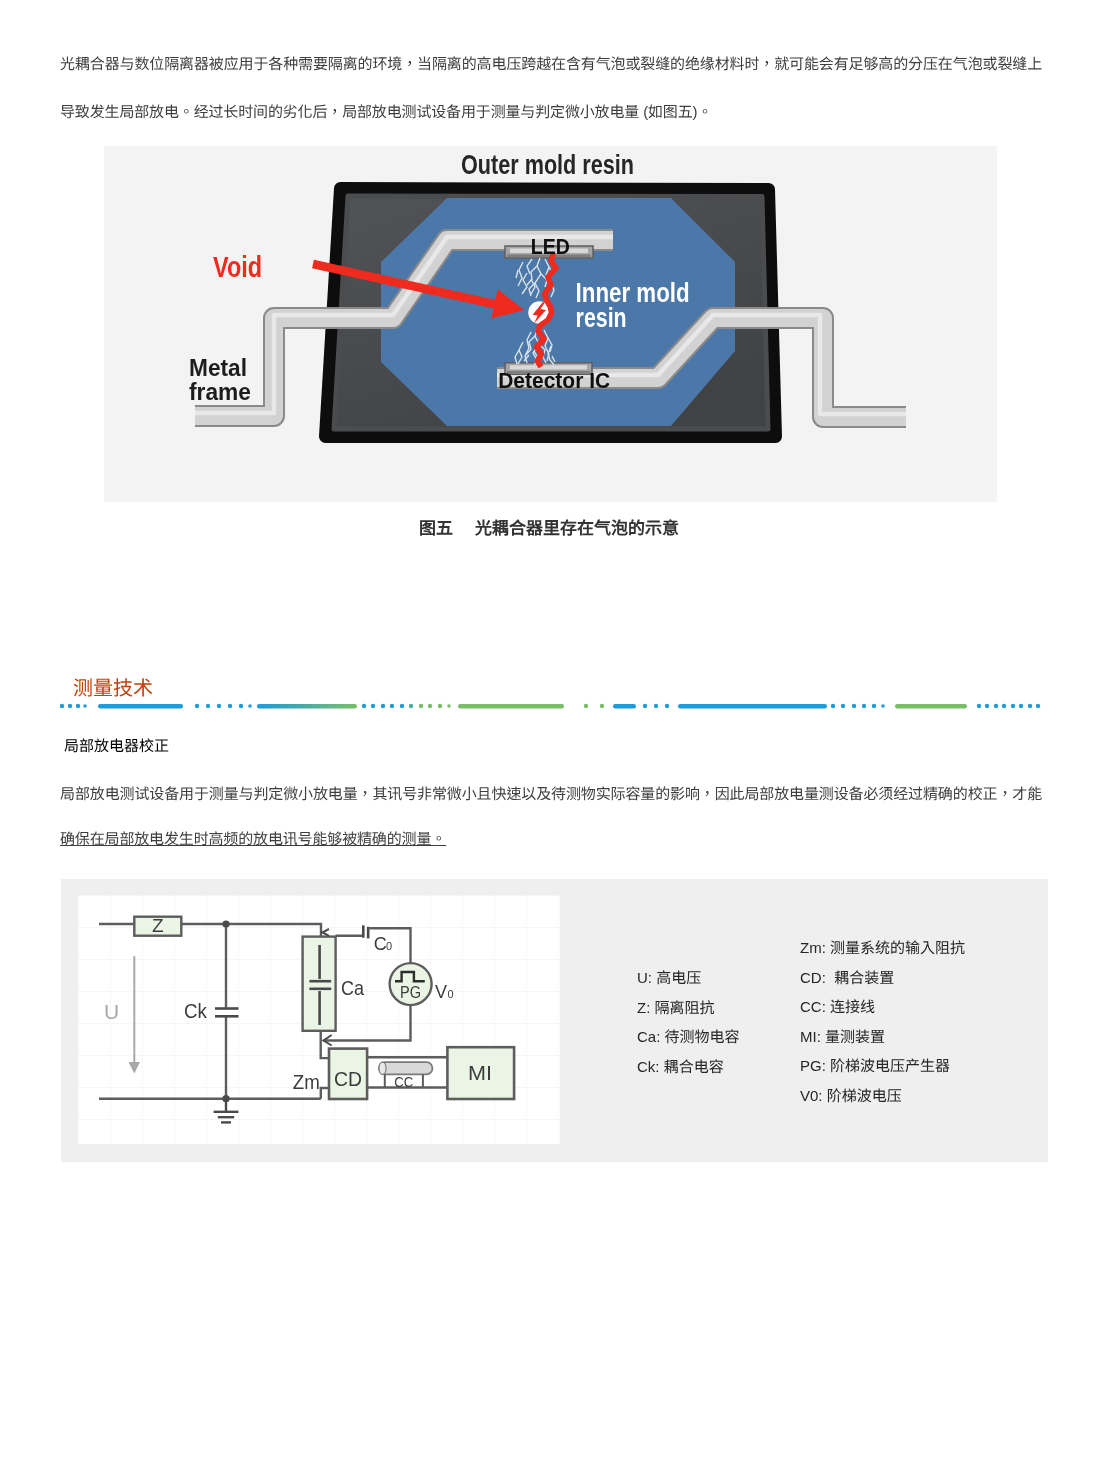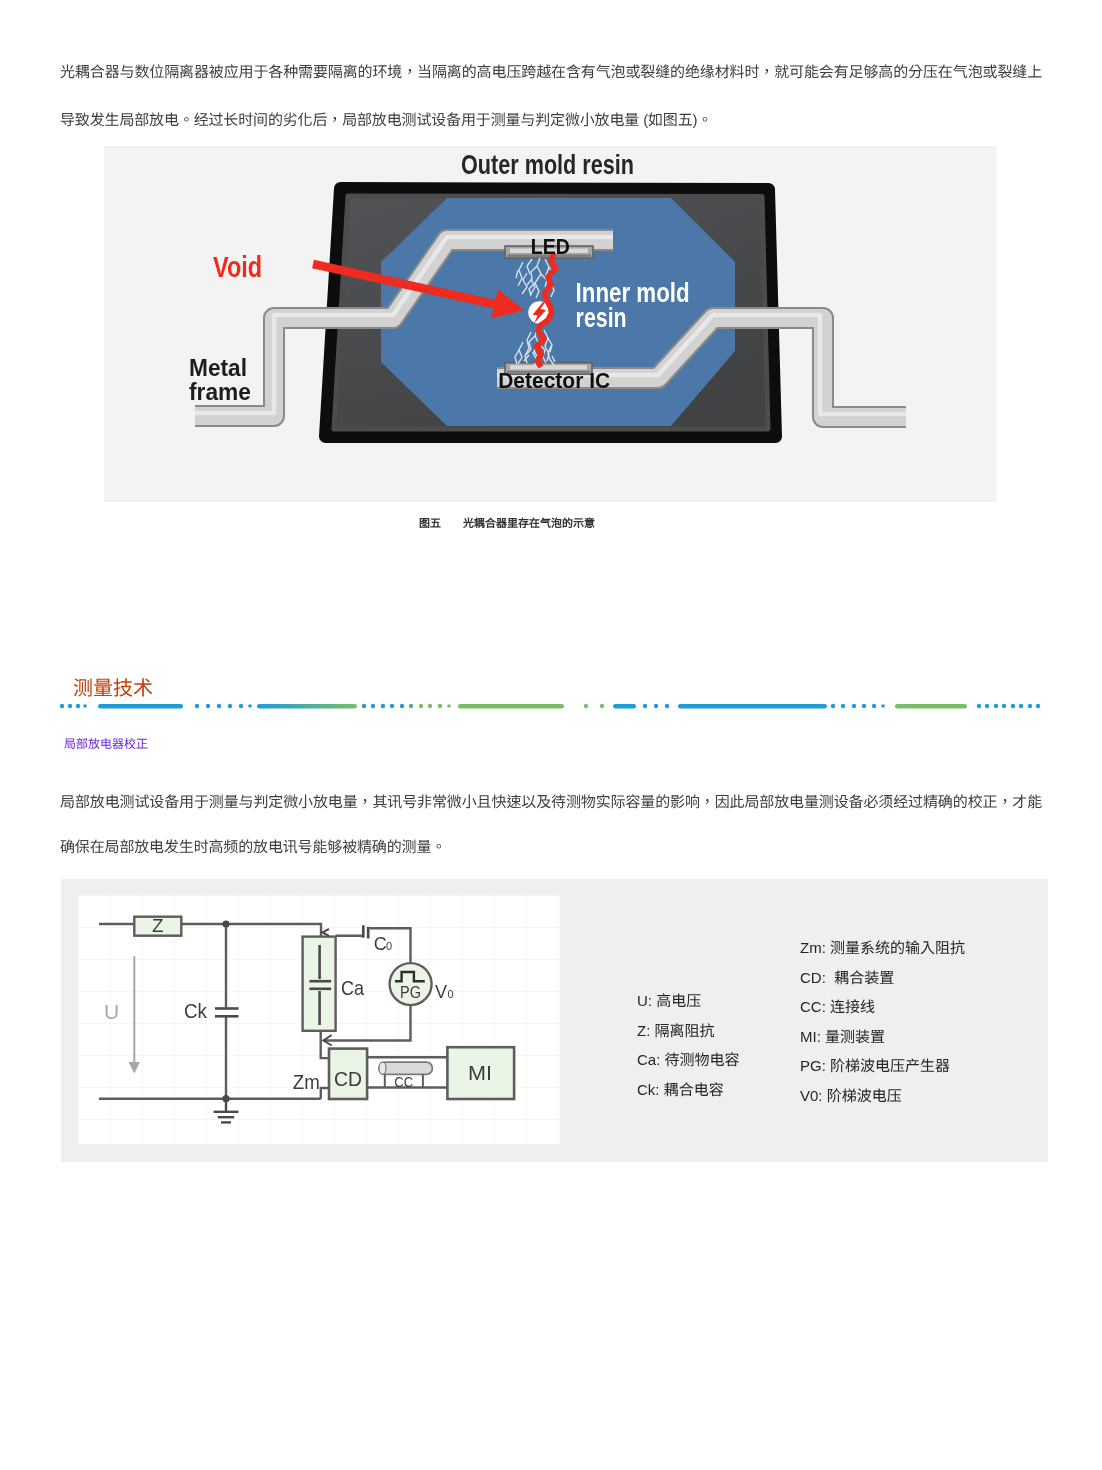--- a/index.html
+++ b/index.html
@@ -1,17 +1,17 @@
 <!DOCTYPE html>
 <html lang="zh-TW"><head><meta charset="utf-8">
 <style>
 html,body{margin:0;padding:0;background:#fff;}
 body{position:relative;width:1102px;height:1470px;font-family:"Liberation Sans",sans-serif;overflow:hidden;}
 .t{position:absolute;white-space:nowrap;}
-.body{font-size:15px;color:#3e3e3e;line-height:20px;letter-spacing:-0.15px;margin-top:8px;}
+.body{font-size:15px;color:#3e3e3e;line-height:20px;letter-spacing:-0.15px;}
 .just{width:982px;text-align:justify;text-align-last:justify;white-space:normal;}
 </style></head>
 <body>
 
 <div class="t body just" style="left:60px;top:54px;">光耦合器与数位隔离器被应用于各种需要隔离的环境，当隔离的高电压跨越在含有气泡或裂缝的绝缘材料时，就可能会有足够高的分压在气泡或裂缝上</div>
 
 <div class="t body" style="left:60px;top:102px;">导致发生局部放电。经过长时间的劣化后，局部放电测试设备用于测量与判定微小放电量 (如图五)。</div>
 
 <svg style="position:absolute;left:104px;top:146px;" width="893" height="356" viewBox="0 0 893 356">
 
@@ -101,21 +101,21 @@
   <text x="85" y="254.4" font-size="24" font-weight="bold" fill="#1d1d1d" lengthAdjust="spacingAndGlyphs" textLength="62">frame</text>
 
   <text x="426.8" y="107.5" font-size="22" font-weight="bold" fill="#0f0f0f" lengthAdjust="spacingAndGlyphs" textLength="39">LED</text>
 
   <text x="471.6" y="155.6" font-size="27" font-weight="bold" fill="#ffffff" lengthAdjust="spacingAndGlyphs" textLength="114">Inner mold</text>
   <text x="471.6" y="180.5" font-size="27" font-weight="bold" fill="#ffffff" lengthAdjust="spacingAndGlyphs" textLength="51">resin</text>
 
   <text x="394.2" y="242.4" font-size="22" font-weight="bold" fill="#0f0f0f" lengthAdjust="spacingAndGlyphs" textLength="112">Detector IC</text>
 </svg>
 
-<div class="t" style="left:419px;top:514px;font-size:11px;font-weight:bold;color:#333;">图五<span style="display:inline-block;width:22px;"></span>光耦合器里存在气泡的示意</div>
+<div class="t" style="left:419px;top:514px;font-size:17px;font-weight:bold;color:#333;">图五<span style="display:inline-block;width:22px;"></span>光耦合器里存在气泡的示意</div>
 
 <div class="t" style="left:73px;top:672px;font-size:20px;color:#c2410c;">测量技术</div>
 
 <svg class="t" style="left:60px;top:700px;" width="982" height="12" viewBox="0 0 982 12">
   <defs>
     <linearGradient id="bg1" x1="0" y1="0" x2="1" y2="0">
       <stop offset="0" stop-color="#1e9cd8"></stop>
         <stop offset="1" stop-color="#79bd69"></stop>
     </linearGradient>
   </defs>
@@ -161,25 +161,25 @@
       <circle cx="927" cy="6" r="2.2"></circle>
       <circle cx="936" cy="6" r="2.2"></circle>
       <circle cx="944" cy="6" r="2.2"></circle>
       <circle cx="953" cy="6" r="2.2"></circle>
       <circle cx="961" cy="6" r="2.2"></circle>
       <circle cx="970" cy="6" r="2.2"></circle>
       <circle cx="978" cy="6" r="2.2"></circle>
   </g>
 </svg>
 
-<div class="t" style="left:64px;top:734px;font-size:12px;color:#6d28d9;">局部放电器校正</div>
+<div class="t" style="left:64px;top:734px;font-size:15px;color:#000000;">局部放电器校正</div>
 
 <div class="t body just" style="left:60px;top:784px;">局部放电测试设备用于测量与判定微小放电量，其讯号非常微小且快速以及待测物实际容量的影响，因此局部放电量测设备必须经过精确的校正，才能</div>
 
-<div class="t body" style="left:60px;top:829px;">确保在局部放电发生时高频的放电讯号能够被精确的测量。</div>
+<div class="t body" style="left:60px;top:829px;text-decoration:underline;">确保在局部放电发生时高频的放电讯号能够被精确的测量。</div>
 
 <svg style="position:absolute;left:61px;top:879px;" width="987" height="283" viewBox="0 0 987 283">
 
   <rect width="987" height="283" fill="#efefef"></rect>
   <defs>
     <pattern id="grid" width="32" height="32" patternUnits="userSpaceOnUse" x="17" y="16">
       <path d="M32,0 L0,0 0,32" fill="none" stroke="#f4f4f0" stroke-width="1.4"></path>
     </pattern>
   </defs>
 
@@ -271,15 +271,15 @@
     <line x1="323.8" y1="195.4" x2="323.8" y2="208.5" stroke="#5d5d5d" stroke-width="2"></line>
     <line x1="361.9" y1="195.4" x2="361.9" y2="208.5" stroke="#5d5d5d" stroke-width="2"></line>
   </g>
 
   <text x="333.3" y="208" font-size="15" fill="#3c3c3c" lengthAdjust="spacingAndGlyphs" textLength="19">CC</text>
 
   <rect x="386.4" y="168.2" width="66.7" height="51.8" fill="#eaf5e6" stroke="#5d5d5d" stroke-width="2.6"></rect>
   <text x="407" y="201" font-size="20" fill="#3c3c3c" lengthAdjust="spacingAndGlyphs" textLength="24">MI</text>
 </svg>
 
-<div class="t" style="left:637px;top:963px;font-size:15px;line-height:29.6px;color:#262626;font-weight:500;margin-top:23px;">U: 高电压<br>Z: 隔离阻抗<br>Ca: 待测物电容<br>Ck: 耦合电容</div>
+<div class="t" style="left:637px;top:963px;font-size:15px;line-height:29.6px;color:#262626;font-weight:500;">U: 高电压<br>Z: 隔离阻抗<br>Ca: 待测物电容<br>Ck: 耦合电容</div>
 
 <div class="t" style="left:800px;top:933px;font-size:15px;line-height:29.6px;color:#262626;font-weight:500;">Zm: 测量系统的输入阻抗<br>CD:&nbsp; 耦合装置<br>CC: 连接线<br>MI: 量测装置<br>PG: 阶梯波电压产生器<br>V0: 阶梯波电压</div>
 
 </body></html>

